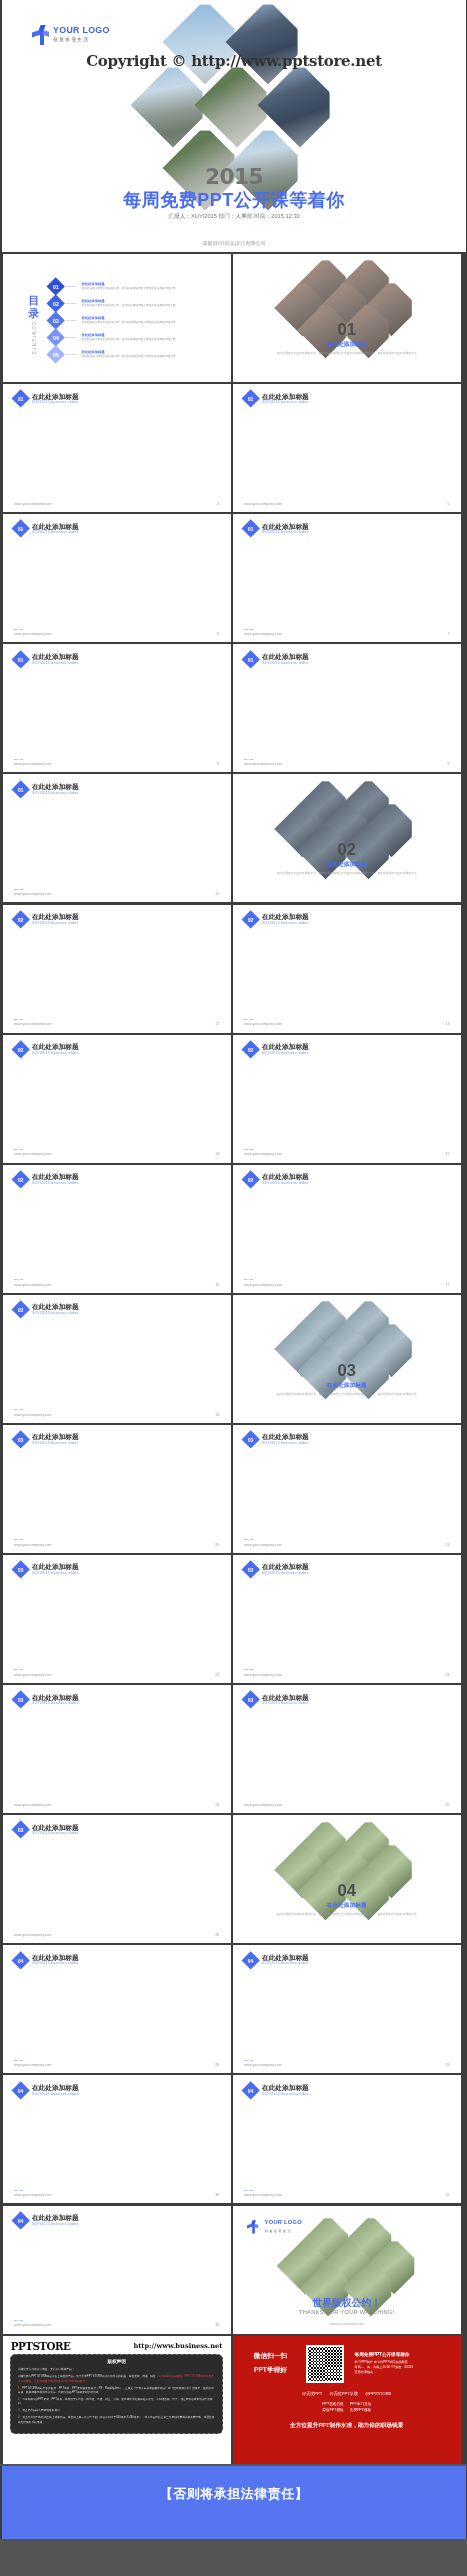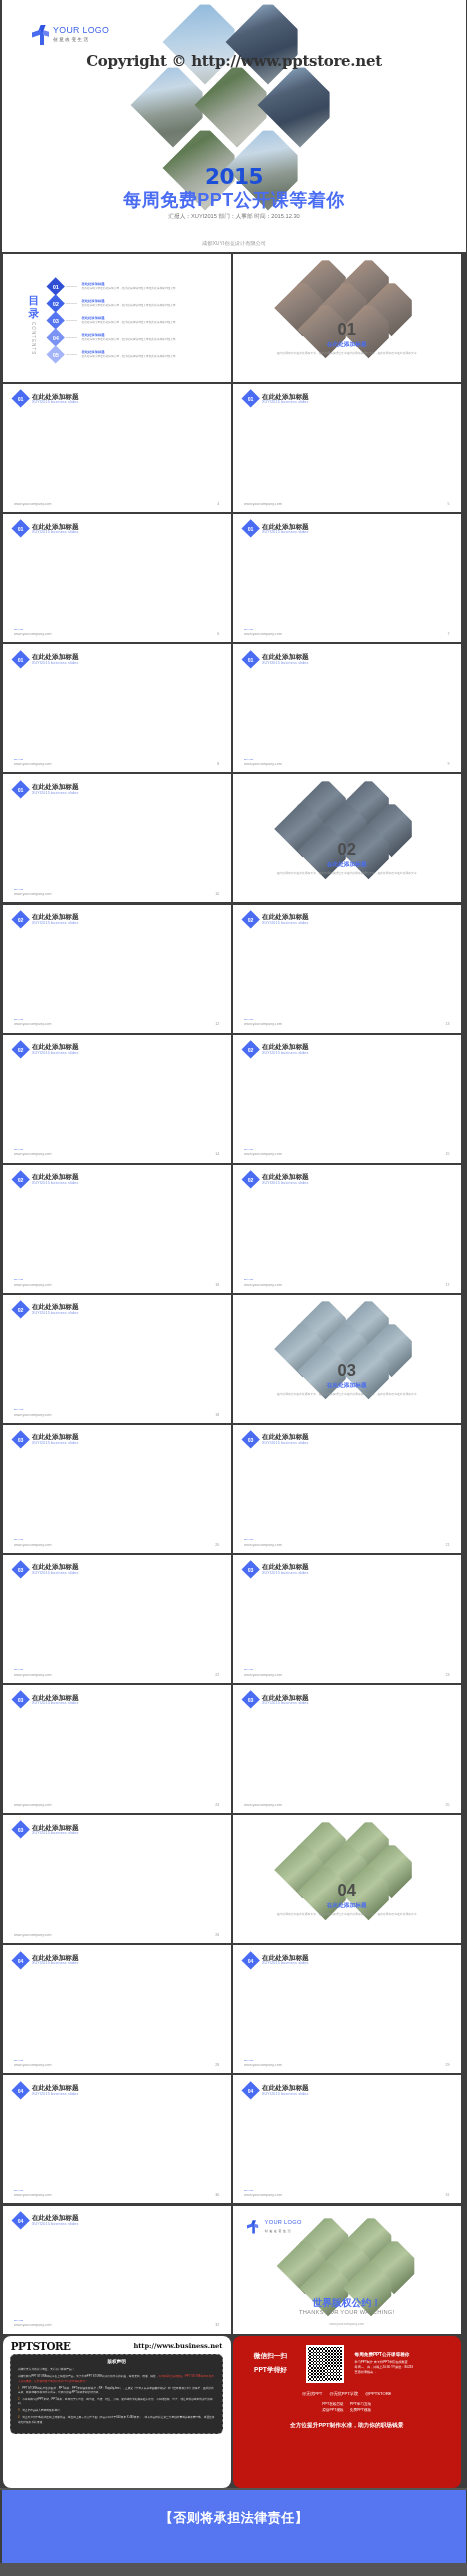--- a/index.html
+++ b/index.html
@@ -14,33 +14,33 @@
 
   
   .cover { position:relative; width:468px; height:252px; background:#fff; border-left:2.6px solid #3d3d3d; border-right:2.6px solid #3d3d3d;}
   .logo-wrap { position:absolute; left:30px; top:25px; display:flex; align-items:center; gap:3.6px; }
   .logo-mark { width:17.5px; height:19.6px; position:relative; }
   .logo-mark .b1,.logo-mark .b2,.logo-mark .b3,.logo-mark .b4 { position:absolute; background:#3f63e8; }
   .logo-mark .b1 { left:7.2px; top:0; width:5.2px; height:8.8px; transform:skewX(-20deg); background:#2f55e0;}
   .logo-mark .b2 { left:0; top:6.2px; width:8.8px; height:5.2px; transform:skewY(-18deg); background:#4a6cf0;}
   .logo-mark .b3 { left:7.7px; top:6.7px; width:4.6px; height:13px; background:#3f63e8;}
   .logo-mark .b4 { left:11.3px; top:5.7px; width:6.2px; height:4.6px; transform:skewY(16deg); background:#6b85f5;}
-  .logo-text .lt1 { font-size:8.8px; font-weight:normal; color:#3f63e8; letter-spacing:0.3px; line-height:9.8px;}
+  .logo-text .lt1 { font-size:8.8px; font-weight:bold; color:#3f63e8; letter-spacing:0.3px; line-height:9.8px;}
   .logo-text .lt2 { font-size:4.6px; color:#555; letter-spacing:1.5px; line-height:7.2px; }
 
   .diamonds { position:absolute; left:112px; top:12.4px; width:247px; height:206px; }
   .dia { position:absolute; width:60px; height:60px; transform:rotate(45deg); overflow:hidden; }
   .dia > div { width:84px; height:84px; transform:rotate(-45deg) translate(-12.4px,-12.4px); }
   .ph-sky { background:linear-gradient(175deg,#8fb8dc 0%,#b9d2e6 45%,#cfdce6 70%,#b3b9b5 100%); }
   .ph-city { background:linear-gradient(170deg,#9cc0e0 0%,#c7d8e6 30%,#8e9a92 55%,#6f7a6e 75%,#8a8f85 100%); }
   .ph-tower { background:linear-gradient(160deg,#a9c9e6 0%,#4f5f74 35%,#39485c 60%,#7e8a93 85%,#9aa3a8 100%); }
   .ph-street { background:linear-gradient(150deg,#7d8f7a 0%,#5f7a52 30%,#9fa79a 55%,#c4c6bd 80%,#8e9287 100%); }
 
   .cover-year { position:absolute; left:0; right:0; top:164px; text-align:center;
-    font-size:21.6px; font-weight:bold; color:#1d4ed8; letter-spacing:-0.5px; font-family:"DejaVu Sans",sans-serif;}
+    font-size:21.6px; font-weight:bold; color:#737373; letter-spacing:-0.5px; font-family:"DejaVu Sans",sans-serif;}
   .cover-title { position:absolute; left:0; right:0; top:188px; text-align:center;
     font-size:18px; font-weight:bold; color:#4a6cf2; letter-spacing:0.5px;}
   .cover-meta { position:absolute; left:0; right:0; top:213px; text-align:center; font-size:5.7px; color:#777;}
   .cover-company { position:absolute; left:0; right:0; top:240px; text-align:center; font-size:5.2px; color:#9a9a9a;}
   .cover-wm { position:absolute; left:0; right:0; top:52px; text-align:center;
      font-size:15px; font-weight:bold; color:#333; font-family:"DejaVu Serif",serif; letter-spacing:-0.3px;}
 
   
   .grid { position:relative; width:468px; background:#3d3d3d; padding:2.1px 2.6px 0 2.6px; }
   .row { display:flex; gap:2.1px; margin-bottom:2.1px; }
@@ -82,21 +82,21 @@
 
   
   .sec-dias { position:absolute; left:50%; top:11.3px; transform:translateX(-50%); width:129px; height:67px;}
   .sec-dia { position:absolute; width:40px; height:40px; transform:rotate(45deg); overflow:hidden;}
   .sec-num { position:absolute; left:0; right:0; top:66px; text-align:center; font-size:16.5px; font-weight:bold; color:#4d4d4d;}
   .sec-ti { position:absolute; left:0; right:0; top:87px; text-align:center; font-size:5.7px; font-weight:bold; color:#4a6cf2;}
   .sec-tx { position:absolute; left:41px; right:41px; top:97px; text-align:center; font-size:2.8px; color:#9a9a9a; line-height:4.4px;}
   .bar { width:8.8px; position:relative; }
 
   
-  .flat { width:228px; height:152px; background:#fff; position:relative; overflow:hidden;border-radius:8px;}
+  .flat { width:228px; height:128px; background:#fff; position:relative; overflow:hidden;}
   .red { background:#c0150f; color:#fff; }
   .qr { width:38px; height:38px; background:#fff; padding:2.1px; }
   .qrg { width:100%; height:100%;
      background-image:
        repeating-linear-gradient(90deg,#000 0 1.5px,#fff 1.5px 3.1px),
        repeating-linear-gradient(0deg,#000 0 1.5px,#fff 1.5px 3.1px);
      background-blend-mode:difference; }
 
   .ppt-logo { font-size:10.3px; font-weight:bold; color:#111; font-family:"DejaVu Serif",serif; letter-spacing:-0.5px;}
   .blk { background:#2b2b2b; color:#ddd; border-radius:5.2px; padding:5.2px 7.2px;

